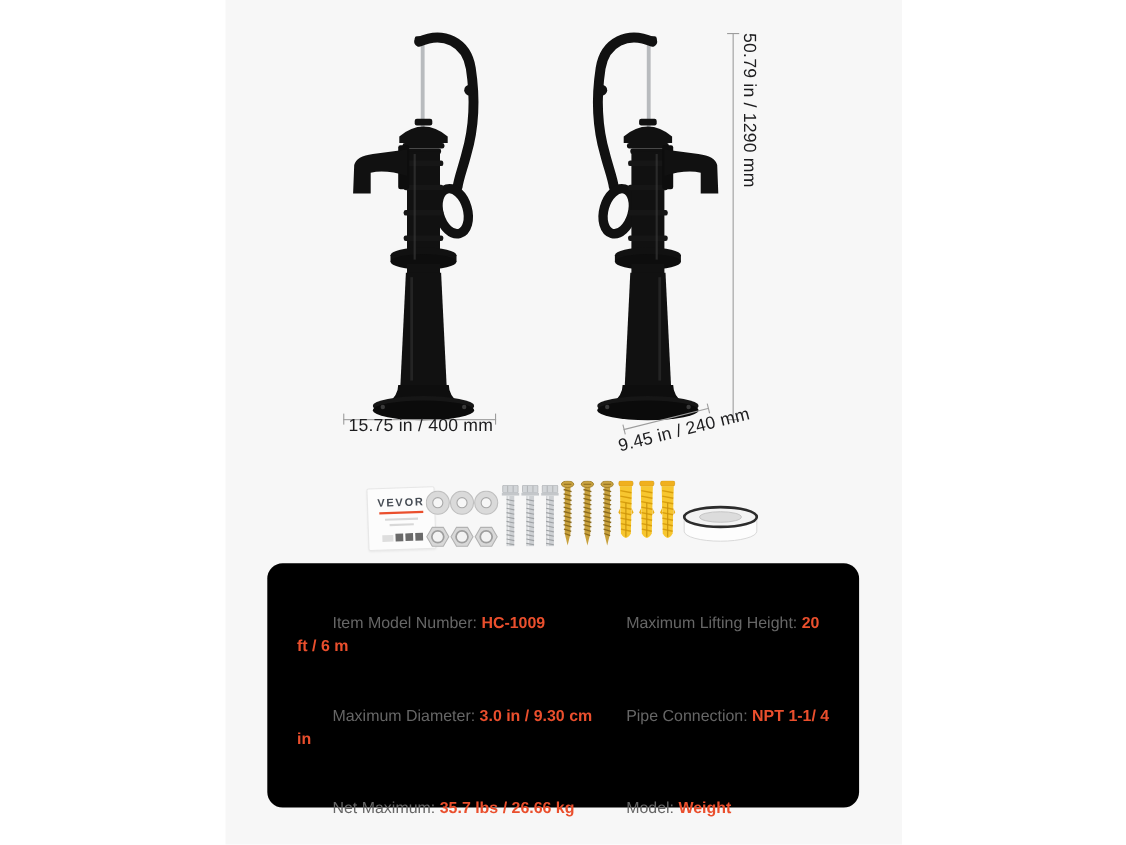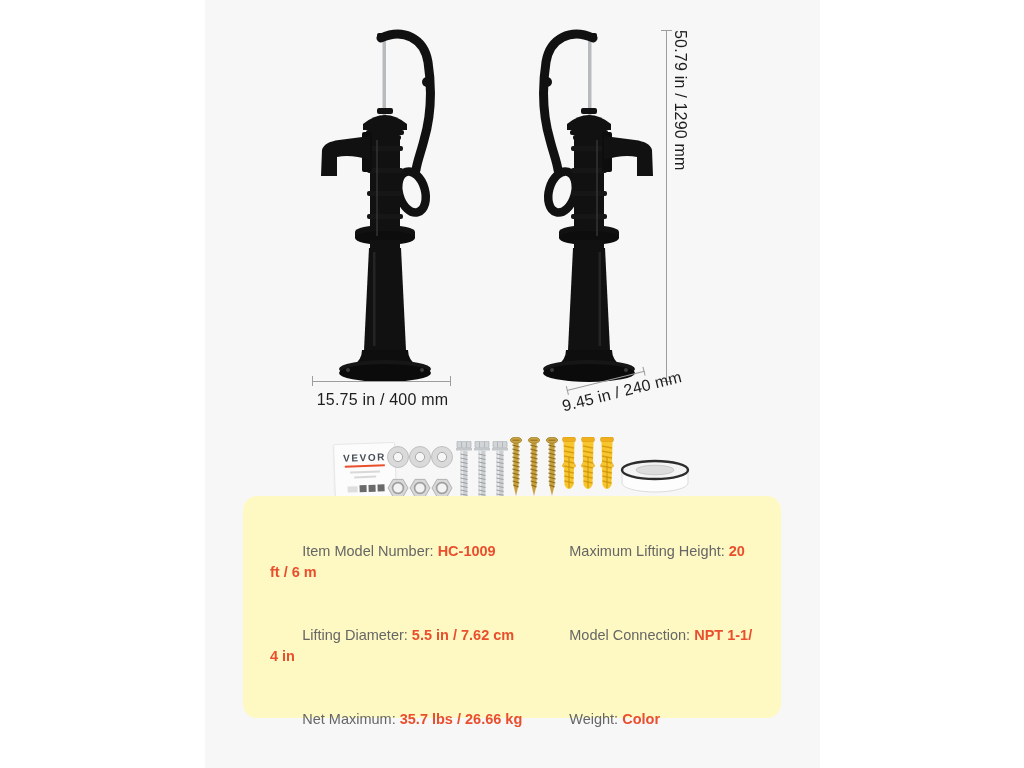--- a/index.html
+++ b/index.html
@@ -10,42 +10,42 @@
   
   .pump{position:absolute;width:150px;height:357px;}
   .pump.left{left:307px;top:26px;}
   .pump.right{left:517px;top:26px;}
 
   
   .dim-line{position:absolute;background:#9d9d9d;}
   .dim-label{position:absolute;color:#1d1d1f;font-size:16px;letter-spacing:.2px;white-space:nowrap;}
   .v-label{left:671px;top:30px;height:352px;display:flex;align-items:center;
            writing-mode:vertical-rl;}
-  .h-label{left:300px;top:391px;width:165px;text-align:center;}
+  .h-label{left:300px;top:379px;width:165px;text-align:center;}
   .angled{position:absolute;left:559px;top:392px;transform:rotate(-14deg);transform-origin:0 0;}
   .angled .a-line{position:relative;width:80px;height:1px;background:#9d9d9d;margin-left:8px;}
   .angled .a-line::before,.angled .a-line::after{content:"";position:absolute;top:-4px;width:1px;height:9px;background:#9d9d9d;}
   .angled .a-line::before{left:0;} .angled .a-line::after{right:0;}
   .angled .dim-label{position:static;display:block;margin-top:5px;}
 
   
   .manual{position:absolute;left:334px;top:443px;width:60px;height:55px;background:#fcfcfc;
           border:1px solid #e7e7e7;border-radius:2px;transform:rotate(-2deg);
           box-shadow:0 1px 2px rgba(0,0,0,.06);text-align:center;}
   .manual .brand{margin-top:8px;font-size:10px;font-weight:bold;letter-spacing:1.6px;color:#474d55;}
   .manual .rule{width:40px;height:2px;background:#ea4f2d;margin:2px auto 4px auto;}
   .manual .tline{height:2px;background:#d8d8d8;margin:3px auto 0 auto;}
   .manual .codes{display:flex;justify-content:center;gap:2px;margin-top:7px;align-items:center;}
   .manual .codes i{display:block;width:7px;height:7px;background:#6a6a6a;}
   .manual .codes i.lt{width:10px;height:6px;background:#dedede;}
 
   .acc{position:absolute;}
 
   
-  .panel{position:absolute;left:243px;top:496px;width:538px;height:222px;background:#fef9c3;
+  .panel{position:absolute;left:243px;top:512px;width:538px;height:222px;background:#000000;
          border-radius:14px;}
   .panel-inner{padding:24px 26px 0 27px;font-size:14.5px;line-height:21px;color:#666666;}
   .srow{white-space:pre-wrap;}
   .srow .cell-l{display:inline-block;width:267px;vertical-align:top;}
   .val{font-weight:bold;color:#ea4f2d;}
   .lab{color:#666666;}
 </style>
 </head>
 <body>
 
@@ -224,24 +224,24 @@
     <ellipse cx="35" cy="11" rx="33" ry="9" fill="#f3f3f3" stroke="#2c2c2c" stroke-width="2.4"></ellipse>
     <ellipse cx="35" cy="11" rx="19" ry="4.8" fill="#dcdcdc" stroke="#c0c0c0" stroke-width=".8"></ellipse>
   </svg>
 
   <div class="panel">
     <div class="panel-inner">
       <div class="srow">
         <span class="cell-l"><span class="lab">Item Model Number: </span><span class="val">HC-1009</span></span><span class="lab">Maximum Lifting Height: </span><span class="val">20 ft / 6 m</span>
       </div>
       <div class="srow">
-        <span class="cell-l"><span class="lab">Lifting Diameter: </span><span class="val">5.5 in / 7.62 cm</span></span><span class="lab">Model Connection: </span><span class="val">NPT 1-1/ 4 in</span>
-      </div>
-      <div class="srow">
-        <span class="cell-l"><span class="lab">Net Maximum: </span><span class="val">35.7 lbs / 26.66 kg</span></span><span class="lab">Weight: </span><span class="val">Color</span>
+        <span class="cell-l"><span class="lab">Maximum Diameter: </span><span class="val">3.0 in / 9.30 cm</span></span><span class="lab">Pipe Connection: </span><span class="val">NPT 1-1/ 4 in</span>
+      </div>
+      <div class="srow">
+        <span class="cell-l"><span class="lab">Net Maximum: </span><span class="val">35.7 lbs / 26.66 kg</span></span><span class="lab">Model: </span><span class="val">Weight</span>
       </div>
       <div class="srow">
         
       </div>
 
     </div>
   </div>
 </div>
 
 </body></html>

